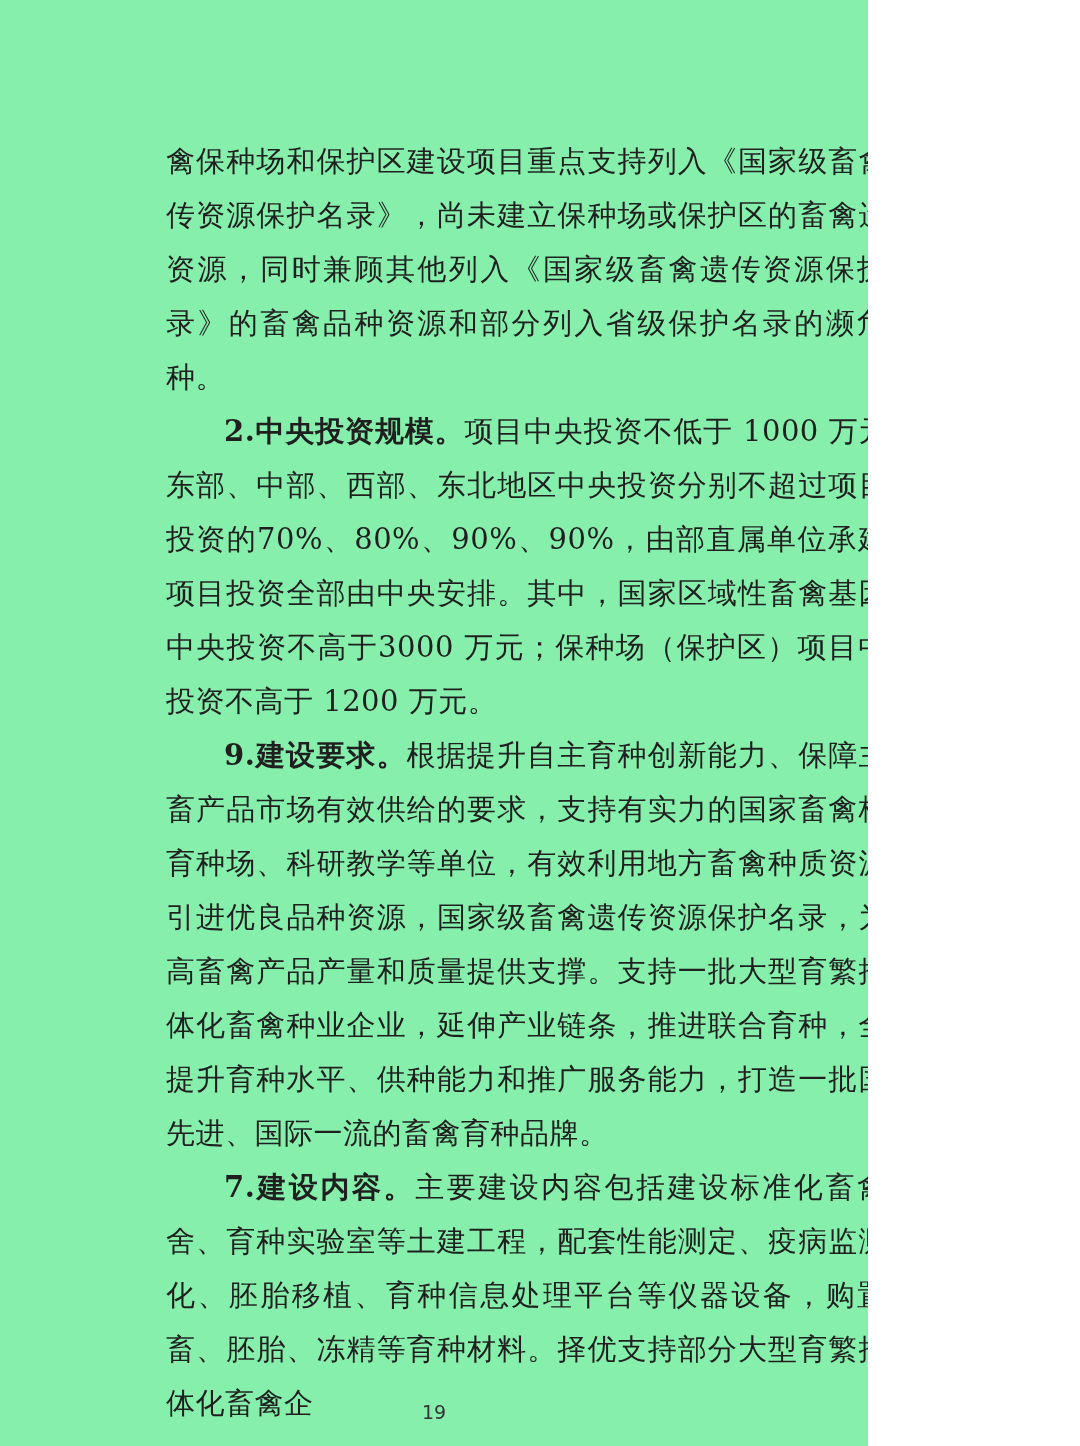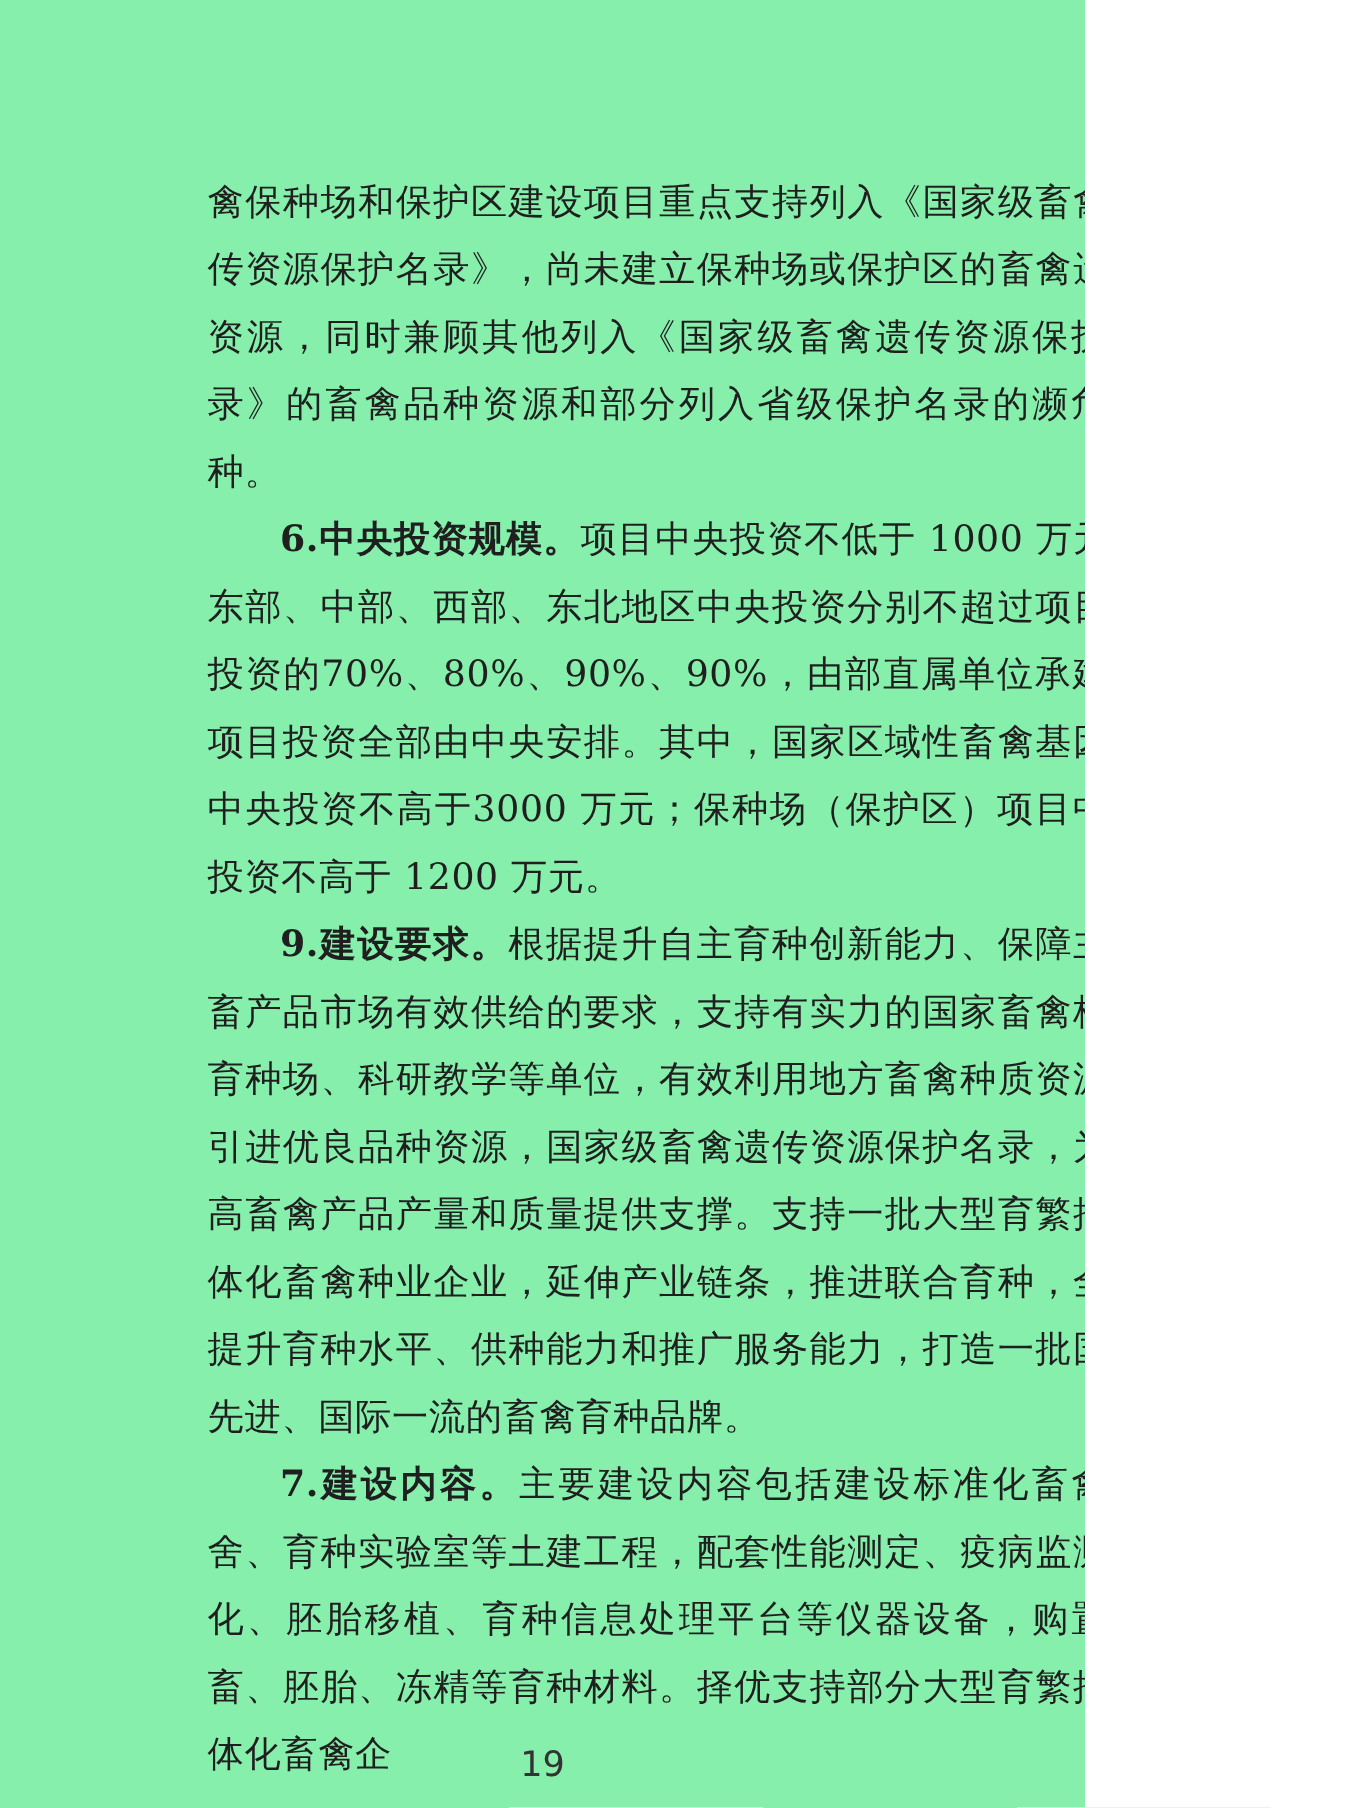--- a/index.html
+++ b/index.html
@@ -38,30 +38,30 @@
   p.para .seg-bold {
     font-weight: 700;
     letter-spacing: 0.5px;
   }
   .page-number {
     position: absolute;
     top: 1398px;
     left: 0;
     width: 100%;
     text-align: center;
-    font-size: 28px;
+    font-size: 19px;
     line-height: 28px;
     color: #333333;
     font-family: "DejaVu Sans", "Liberation Sans", sans-serif;
   }
 </style>
 </head>
 <body>
 
 <div class="page">
   <div class="doc-body" id="doc-body">
       <p class="para"><span>禽保种场和保护区建设项目重点支持列入《国家级畜禽遗传资源保护名录》，尚未建立保种场或保护区的畜禽遗传资源，同时兼顾其他列入《国家级畜禽遗传资源保护名录》的畜禽品种资源和部分列入省级保护名录的濒危品种。</span></p>
-      <p class="para indent"><span class="seg-bold">6.中央投资规模。</span><span>项目中央投资不低于 1000 万元，东部、中部、西部、东北地区中央投资分别不超过项目总投资的70%、80%、90%、90%，由部直属单位承建的项目投资全部由中央安排。其中，国家区域性畜禽基因库中央投资不高于3000 万元；保种场（保护区）项目中央投资不高于 1200 万元。</span></p>
+      <p class="para indent"><span class="seg-bold">2.中央投资规模。</span><span>项目中央投资不低于 1000 万元，东部、中部、西部、东北地区中央投资分别不超过项目总投资的70%、80%、90%、90%，由部直属单位承建的项目投资全部由中央安排。其中，国家区域性畜禽基因库中央投资不高于3000 万元；保种场（保护区）项目中央投资不高于 1200 万元。</span></p>
       <p class="para indent"><span class="seg-bold">9.建设要求。</span><span>根据提升自主育种创新能力、保障主要畜产品市场有效供给的要求，支持有实力的国家畜禽核心育种场、科研教学等单位，有效利用地方畜禽种质资源和引进优良品种资源，国家级畜禽遗传资源保护名录，为提高畜禽产品产量和质量提供支撑。支持一批大型育繁推一体化畜禽种业企业，延伸产业链条，推进联合育种，全面提升育种水平、供种能力和推广服务能力，打造一批国内先进、国际一流的畜禽育种品牌。</span></p>
       <p class="para indent"><span class="seg-bold">7.建设内容。</span><span>主要建设内容包括建设标准化畜禽棚舍、育种实验室等土建工程，配套性能测定、疫病监测净化、胚胎移植、育种信息处理平台等仪器设备，购置母畜、胚胎、冻精等育种材料。择优支持部分大型育繁推一体化畜禽企</span></p>
     </div>
   <div class="page-number">19</div>
 </div>
 
 </body></html>

